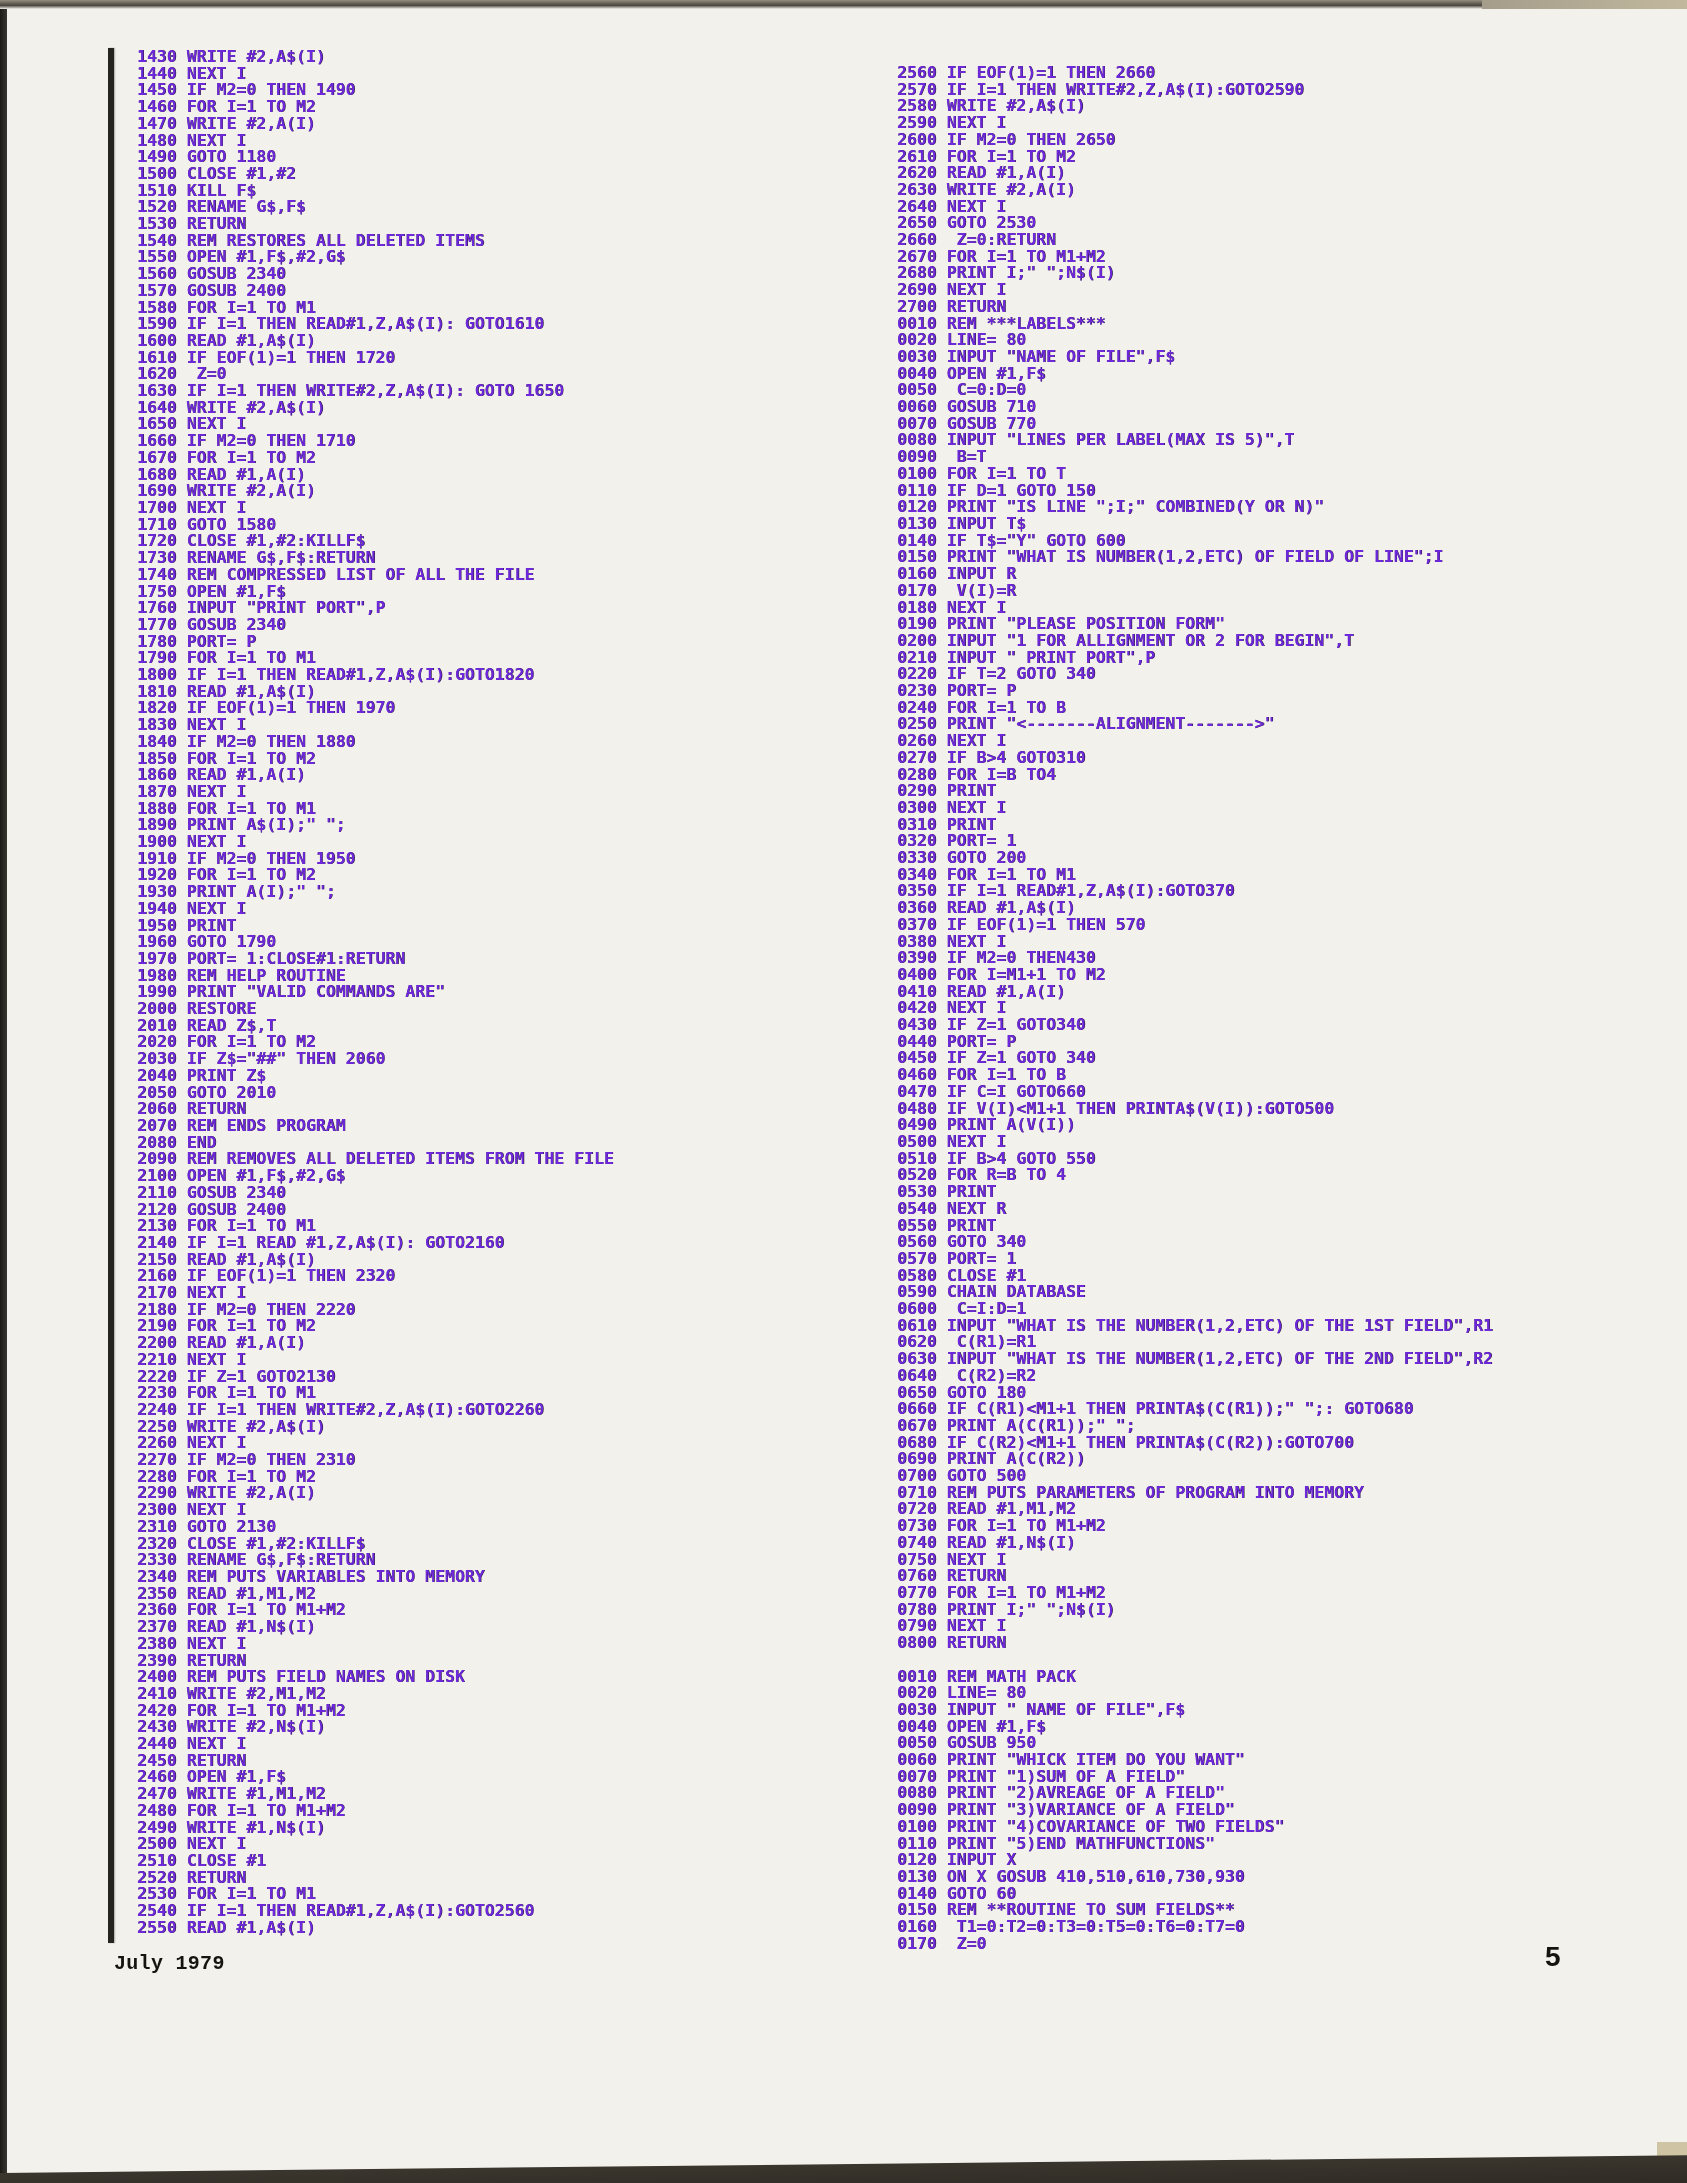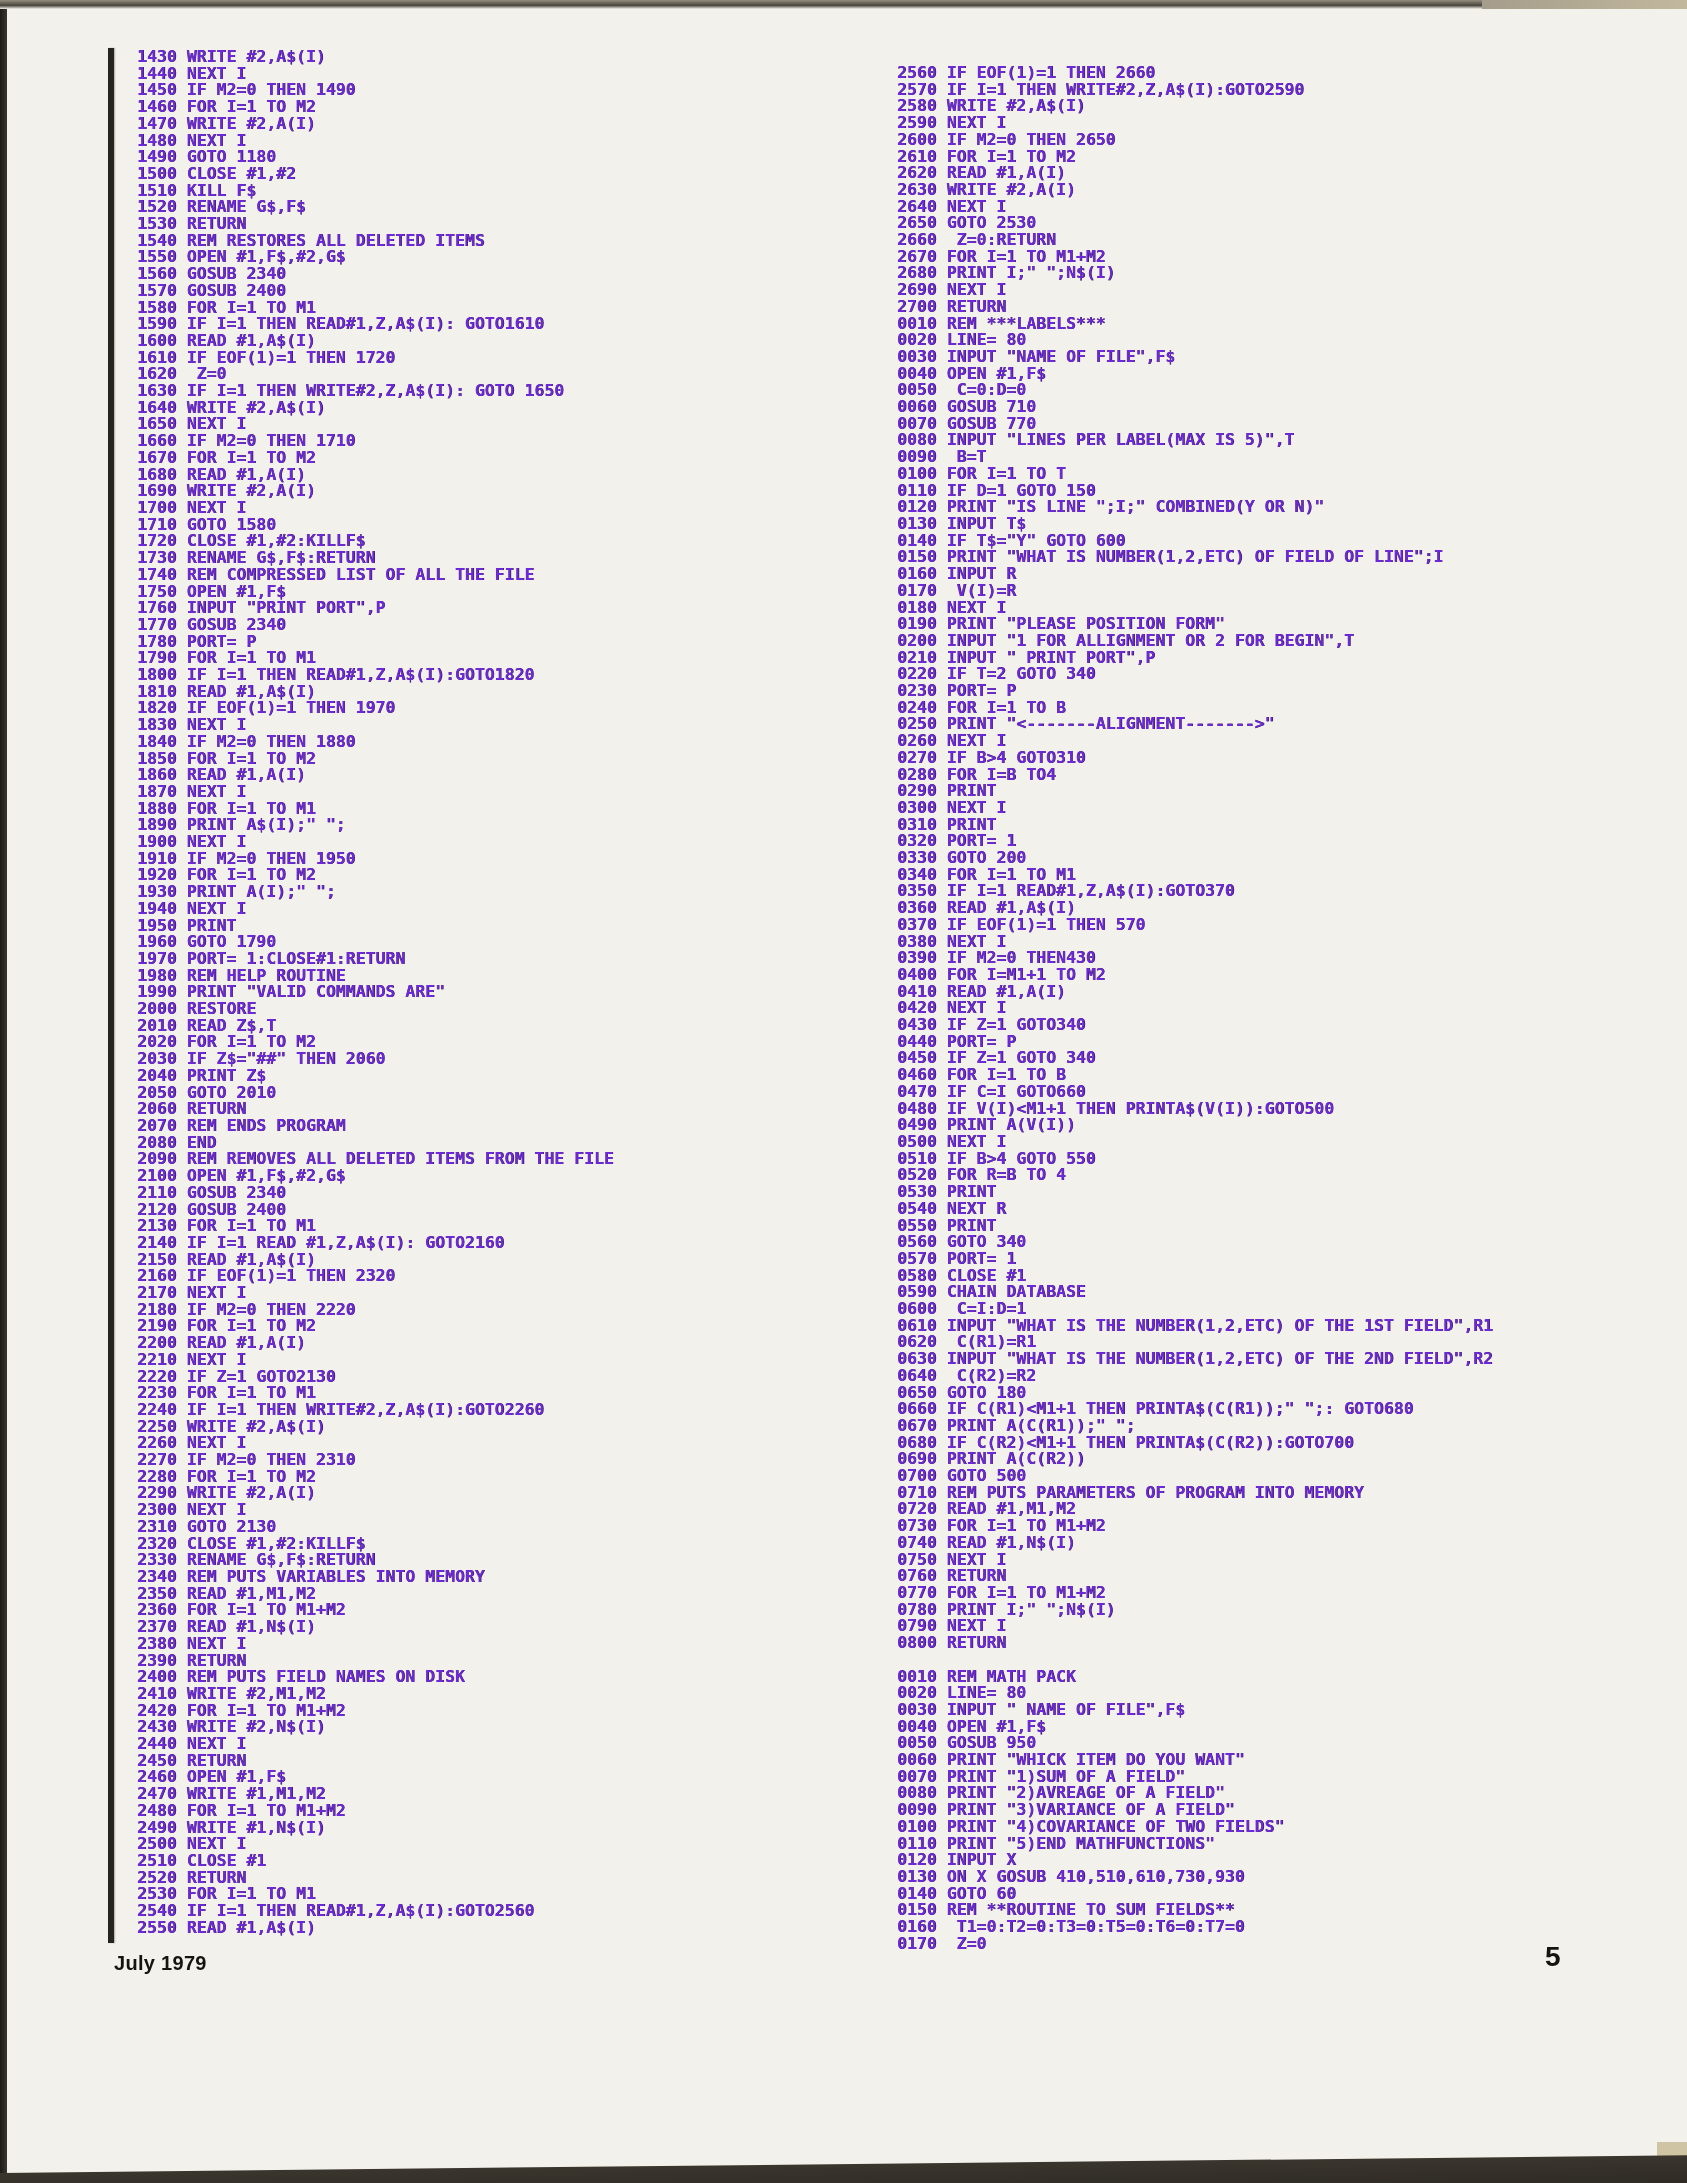--- a/index.html
+++ b/index.html
@@ -41,21 +41,21 @@
     font-family:"DejaVu Sans Mono",monospace;
     font-size:16.5px;line-height:16.7px;
     font-weight:700;color:#6d28d9;
     white-space:pre;letter-spacing:0;
     text-shadow:0.4px 0 0 #1b1a17;
   }
   #col-left{left:137px;top:49px;}
   #col-right{left:897px;top:49px;margin-top:16px;}
   .footer-date{
     position:absolute;left:114px;top:1952px;
-    font-family:Liberation Sans, sans-serif;
+    font-family:Liberation Mono, monospace;
     font-weight:bold;font-size:20px;color:#15140f;
     letter-spacing:0.3px;
   }
   .page-number{
     position:absolute;left:1545px;top:1941px;
     font-family:"Liberation Sans","DejaVu Sans",sans-serif;
     font-weight:bold;font-size:28px;color:#15140f;
   }
 </style>
 </head>

